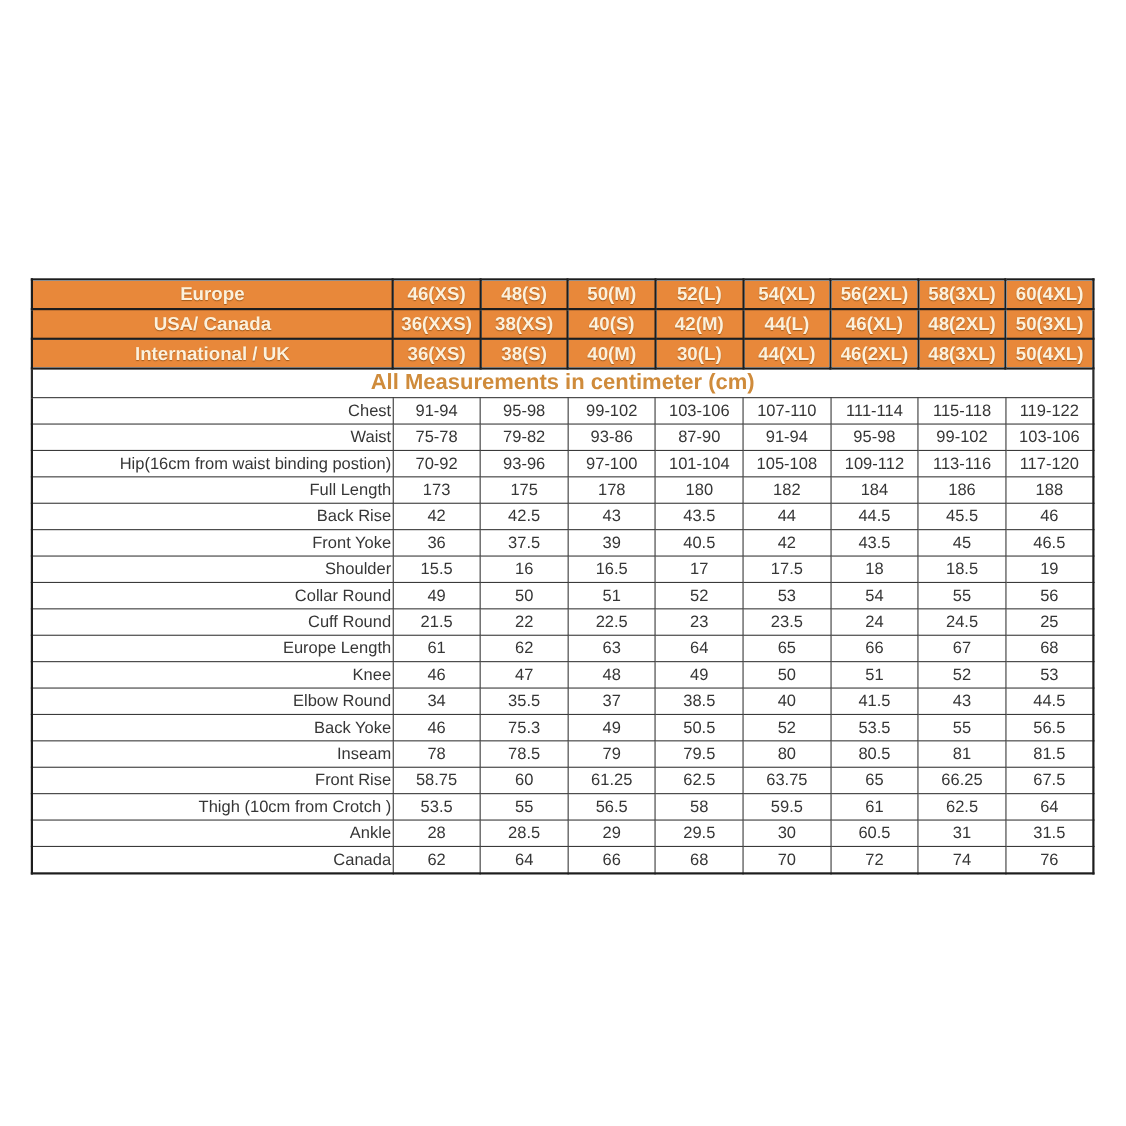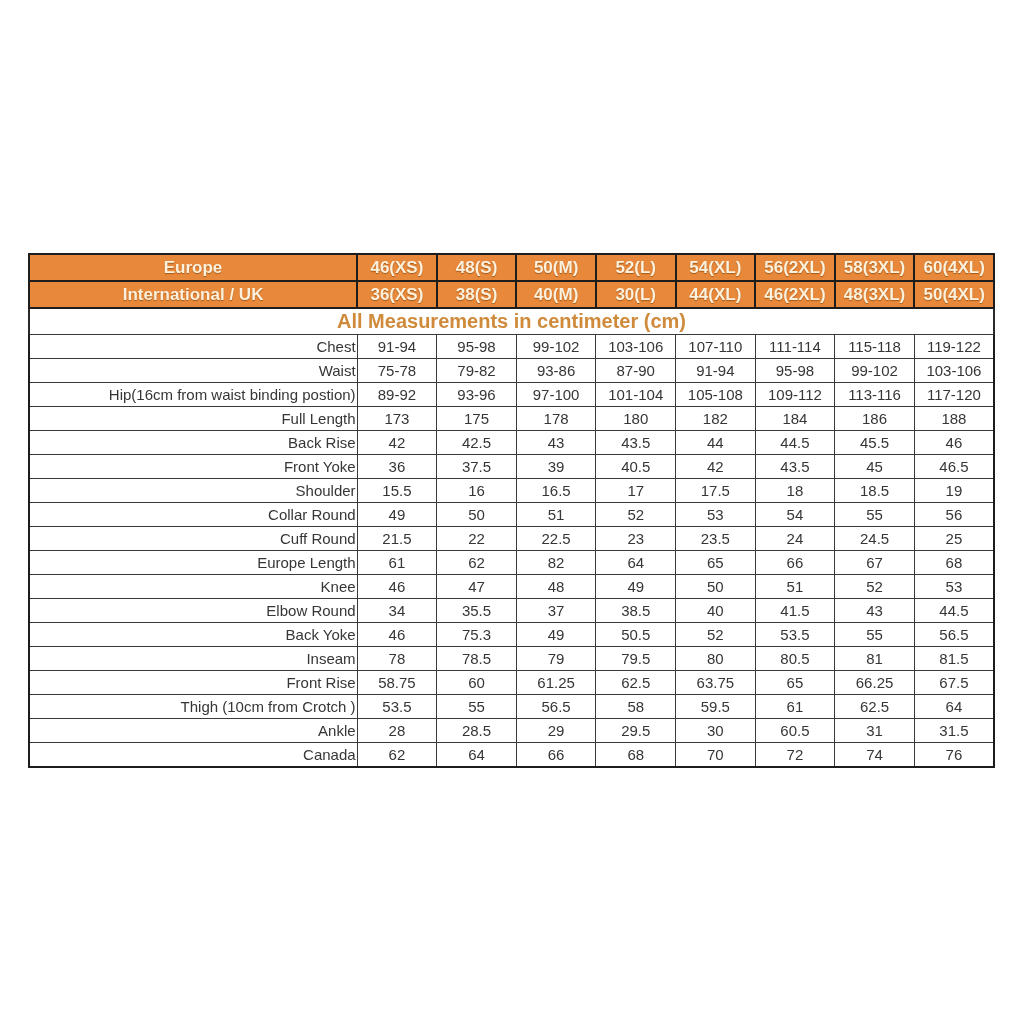--- a/index.html
+++ b/index.html
@@ -100,20 +100,31 @@
             <td class="hdr-size">46(XS)</td>
             <td class="hdr-size">48(S)</td>
             <td class="hdr-size">50(M)</td>
             <td class="hdr-size">52(L)</td>
             <td class="hdr-size">54(XL)</td>
             <td class="hdr-size">56(2XL)</td>
             <td class="hdr-size">58(3XL)</td>
             <td class="hdr-size">60(4XL)</td>
           </tr>
           <tr class="hdr">
+            <td class="hdr-label">USA/ Canada</td>
+            <td class="hdr-size">36(XXS)</td>
+            <td class="hdr-size">38(XS)</td>
+            <td class="hdr-size">40(S)</td>
+            <td class="hdr-size">42(M)</td>
+            <td class="hdr-size">44(L)</td>
+            <td class="hdr-size">46(XL)</td>
+            <td class="hdr-size">48(2XL)</td>
+            <td class="hdr-size">50(3XL)</td>
+          </tr>
+          <tr class="hdr">
             <td class="hdr-label">International / UK</td>
             <td class="hdr-size">36(XS)</td>
             <td class="hdr-size">38(S)</td>
             <td class="hdr-size">40(M)</td>
             <td class="hdr-size">30(L)</td>
             <td class="hdr-size">44(XL)</td>
             <td class="hdr-size">46(2XL)</td>
             <td class="hdr-size">48(3XL)</td>
             <td class="hdr-size">50(4XL)</td>
           </tr>
@@ -137,21 +148,21 @@
             <td class="val">79-82</td>
             <td class="val">93-86</td>
             <td class="val">87-90</td>
             <td class="val">91-94</td>
             <td class="val">95-98</td>
             <td class="val">99-102</td>
             <td class="val">103-106</td>
           </tr>
           <tr class="body">
             <td class="row-label">Hip(16cm from waist binding postion)</td>
-            <td class="val">89-92</td>
+            <td class="val">70-92</td>
             <td class="val">93-96</td>
             <td class="val">97-100</td>
             <td class="val">101-104</td>
             <td class="val">105-108</td>
             <td class="val">109-112</td>
             <td class="val">113-116</td>
             <td class="val">117-120</td>
           </tr>
           <tr class="body">
             <td class="row-label">Full Length</td>
@@ -216,21 +227,21 @@
             <td class="val">23</td>
             <td class="val">23.5</td>
             <td class="val">24</td>
             <td class="val">24.5</td>
             <td class="val">25</td>
           </tr>
           <tr class="body">
             <td class="row-label">Europe Length</td>
             <td class="val">61</td>
             <td class="val">62</td>
-            <td class="val">82</td>
+            <td class="val">63</td>
             <td class="val">64</td>
             <td class="val">65</td>
             <td class="val">66</td>
             <td class="val">67</td>
             <td class="val">68</td>
           </tr>
           <tr class="body">
             <td class="row-label">Knee</td>
             <td class="val">46</td>
             <td class="val">47</td>

